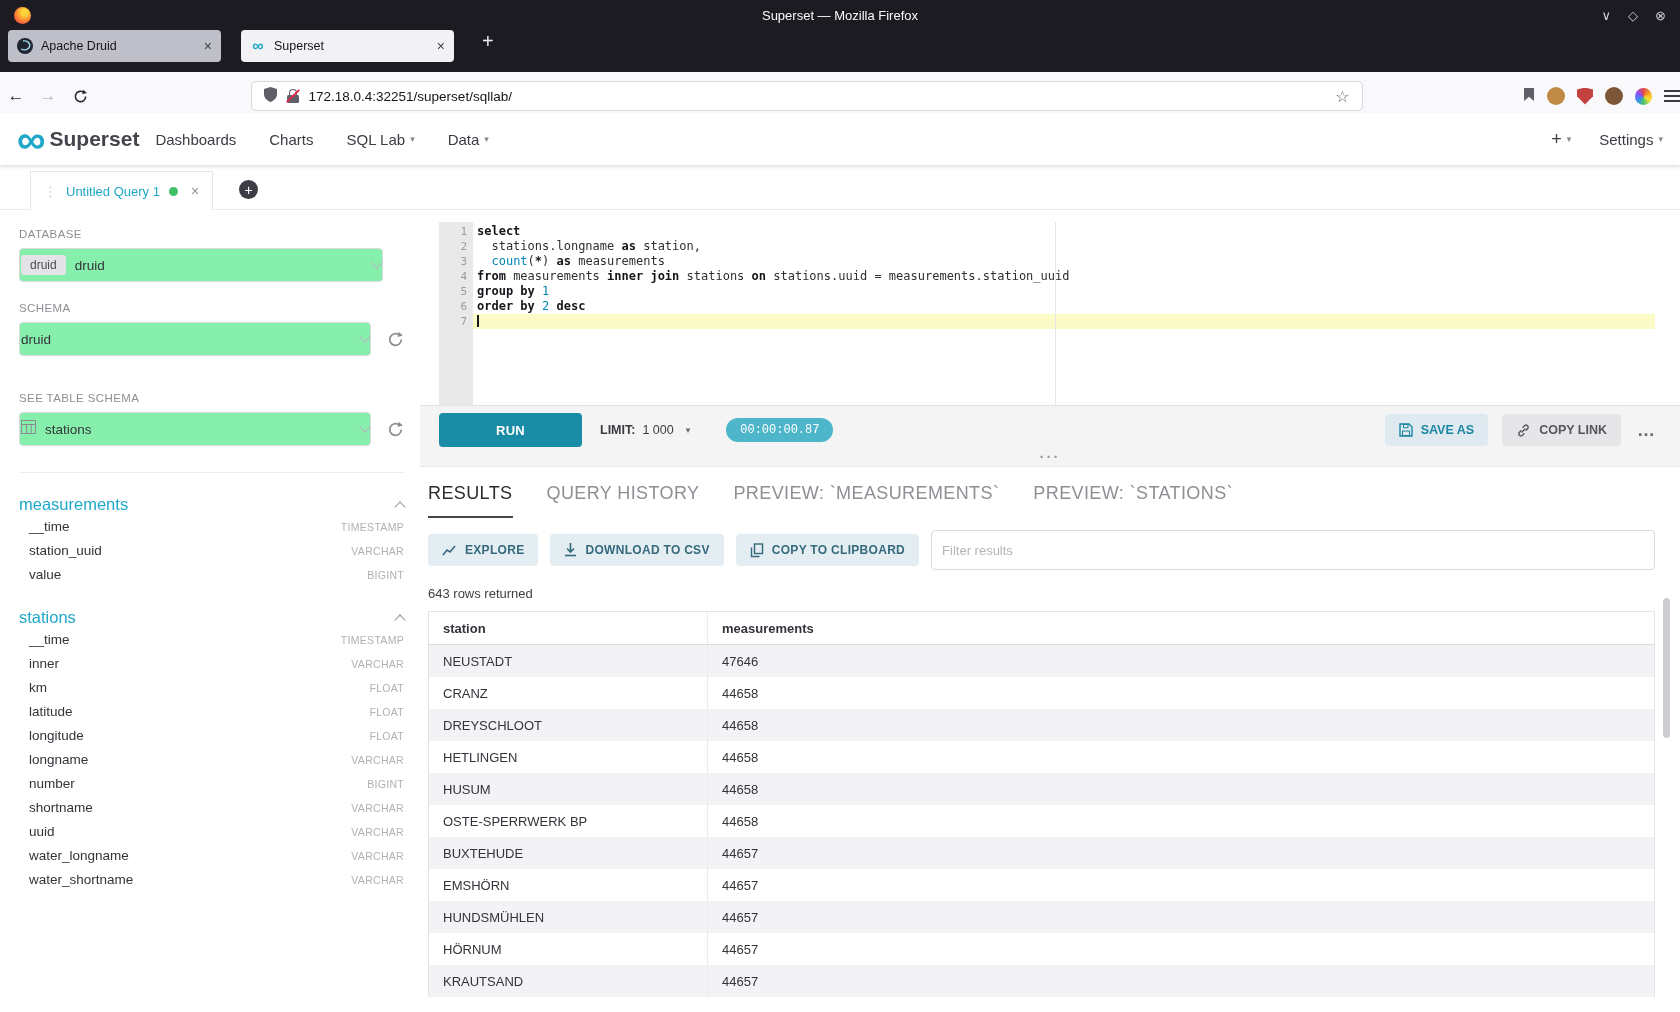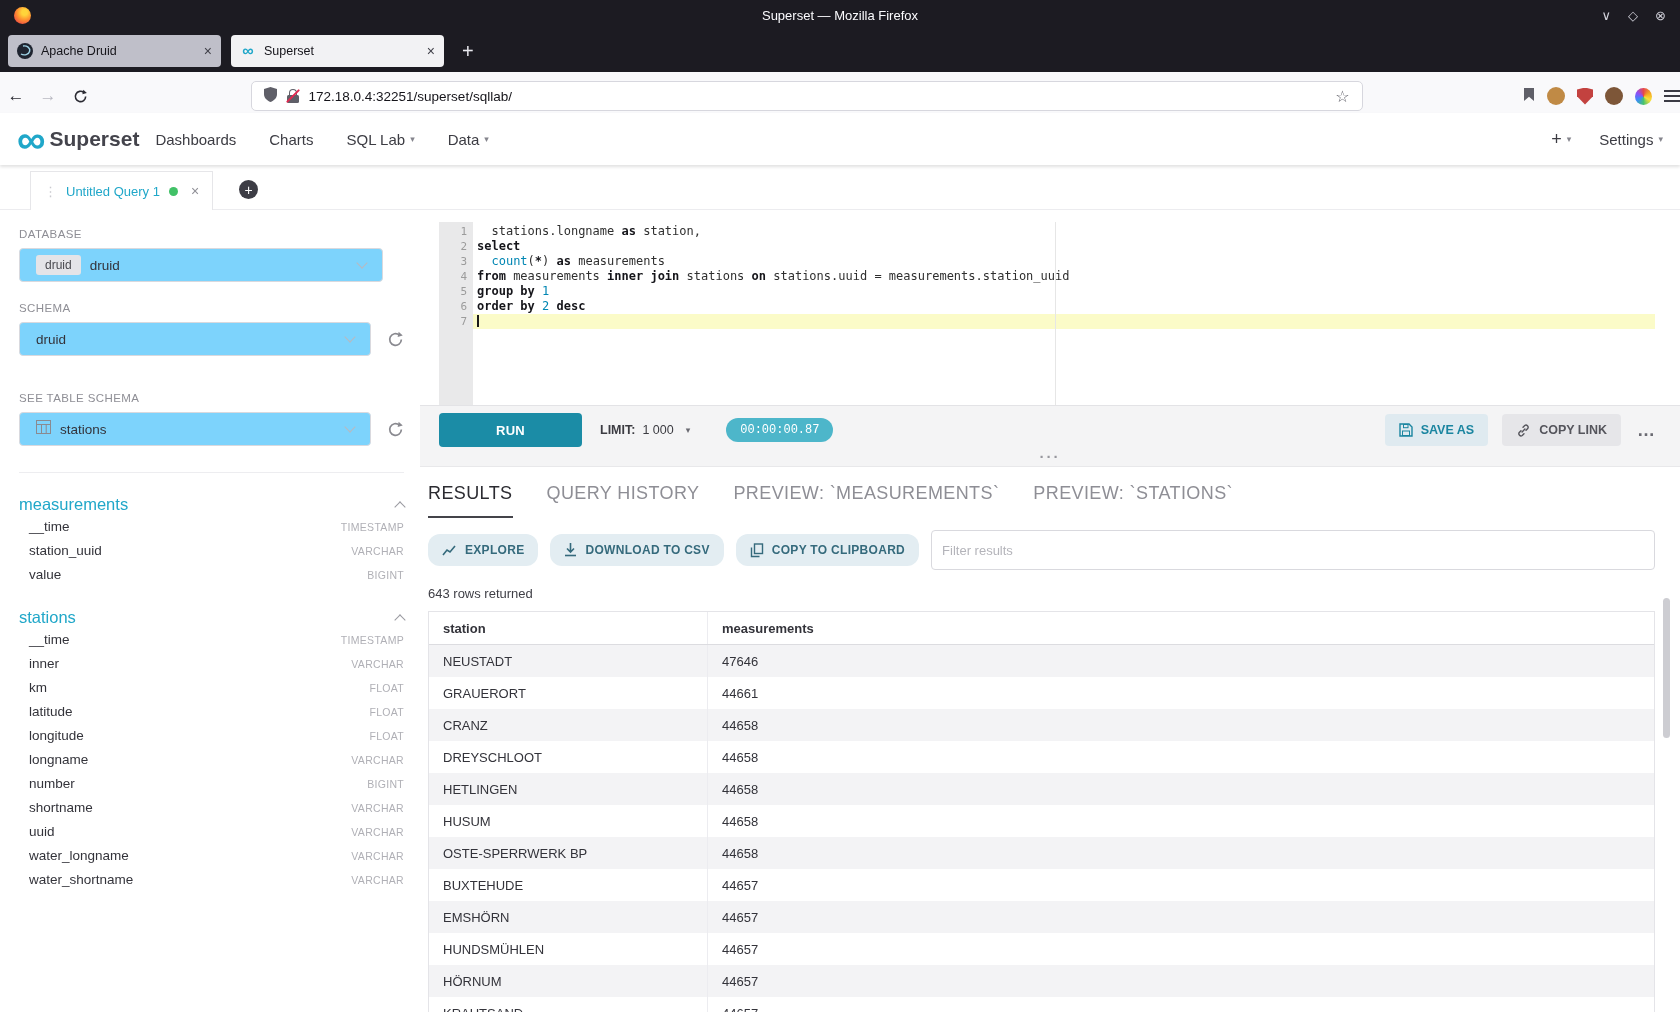--- a/index.html
+++ b/index.html
@@ -21,21 +21,21 @@
 .i-more::before{content:"…"}
 .i-dots3::before{content:"···"}
 
 
 .titlebar{position:absolute;top:0;left:0;right:0;height:30px;background:#1c1b22;display:flex;align-items:center;padding:0 14px}
 .fx-icon{width:17px;height:17px;border-radius:50%;background:radial-gradient(circle at 62% 32%,#ffd43a 0 18%,#ff9130 48%,#e3264e 100%);z-index:2}
 .win-title{position:absolute;left:0;right:0;text-align:center;color:#fbfbfe;font-size:13px}
 .win-controls{margin-left:auto;display:flex;gap:17px;color:#d3d3dc;font-size:13px;z-index:2}
 
 
-.tabstrip{position:absolute;top:30px;left:0;right:0;height:42px;background:#1c1b22;display:flex;align-items:center;padding:0 8px;gap:10px}
+.tabstrip{position:absolute;top:30px;left:0;right:0;height:42px;background:#1c1b22;display:flex;align-items:flex-start;padding:0 8px;gap:20px}
 .btab{width:213px;height:32px;border-radius:4px;background:#bfbfc9;color:#15141a;display:flex;align-items:center;gap:8px;padding:0 9px;font-size:12.5px}
 .btab.active{background:#f2f2f4}
 .btab-label{flex:1;white-space:nowrap;overflow:hidden}
 .btab-close{color:#3f3f48;font-size:14px;line-height:1}
 .favicon{width:16px;height:16px;display:flex;align-items:center;justify-content:center}
 .favicon.ss{color:var(--brand,#20a7c9);font-weight:bold;font-size:16px}
 .newtab{color:#e9e9ef;font-size:20px;margin-left:8px}
 
 
 .navbar{position:absolute;top:72px;left:0;right:0;height:49px;background:#f9f9fb;border-bottom:1px solid #ccccd3;display:flex;align-items:center;padding:0 0}
@@ -76,21 +76,21 @@
 .qdot{width:9px;height:9px;border-radius:50%;background:var(--status_green,#41c167)}
 .qclose{color:#8f8f96;font-size:14px;margin-left:4px}
 .qadd{width:19px;height:19px;border-radius:50%;background:#3d3d45;color:#fff;display:flex;align-items:center;justify-content:center;font-size:14px;margin:0 0 10px 26px}
 
 
 .sidebar{position:absolute;top:210px;left:0;width:420px;bottom:0;background:#fff;padding:18px 16px 0 19px;overflow:hidden}
 .fld-label{font-size:11.5px;color:#8e8e95;letter-spacing:.4px;margin:20px 0 8px}
 .fld-label.first{margin-top:0}
 .fld-label.gap-lg{margin-top:36px}
 .select-row{display:flex;align-items:center;gap:16px}
-.select{height:34px;width:364px;border:1px solid #d9d9de;border-radius:4px;display:flex;align-items:center;padding:0 16px;gap:9px;background:#7dd3fc}
+.select{height:34px;width:364px;border:1px solid #d9d9de;border-radius:4px;display:flex;align-items:center;padding:0 1px;gap:9px;background:#86efac}
 .badge{background:#e4e4e8;border-radius:3px;padding:3px 9px;font-size:12px;color:#4a4a50}
 .sel-text{font-size:13.5px;color:#33333a;flex:1}
 .chev{width:8px;height:8px;border-right:1.6px solid #b9b9c0;border-bottom:1.6px solid #b9b9c0;transform:rotate(45deg);margin-top:-4px;flex:0 0 auto}
 .chev.up{transform:rotate(225deg);margin-top:4px;border-color:#9a9aa0}
 .refresh{display:flex}
 .side-divider{border-top:1px solid #ededf0;width:385px;margin-top:26px}
 .tsec{margin-top:22px}
 .tsec-head{display:flex;align-items:center;justify-content:space-between;width:385px}
 .tsec-name{color:var(--brand,#20a7c9);font-size:16.5px}
 .col-row{display:flex;justify-content:space-between;align-items:baseline;width:385px;padding:4.5px 0 4.5px 10px}
@@ -127,21 +127,21 @@
 .more{color:#6a6a72;font-size:18px;font-weight:bold;margin-left:2px}
 .splitter{position:absolute;left:0;right:0;bottom:0;height:18px;display:flex;justify-content:center;align-items:center}
 .dots{color:#97979d;font-size:15px;font-weight:bold;letter-spacing:2px;line-height:8px}
 
 
 .results{position:absolute;top:257px;left:0;right:0;bottom:0;background:#fff;padding:0 25px 0 8px}
 .rtabs{display:flex;gap:34px;padding-top:16px}
 .rtab{font-size:18px;color:#8e8e95;letter-spacing:.4px;padding-bottom:12px}
 .rtab.active{color:#2b2b31;border-bottom:2px solid #44444a}
 .ractions{display:flex;gap:12px;margin-top:12px;align-items:center}
-.act{height:32px;background:#e3edf2;border:none;border-radius:12px;color:#356a7c;font-weight:bold;font-size:12px;letter-spacing:.3px;display:flex;align-items:center;gap:8px;padding:0 14px;font-family:inherit}
+.act{height:32px;background:#e3edf2;border:none;border-radius:4px;color:#356a7c;font-weight:bold;font-size:12px;letter-spacing:.3px;display:flex;align-items:center;gap:8px;padding:0 14px;font-family:inherit}
 .filter{flex:1;height:40px;border:1px solid #d9d9de;border-radius:4px;padding:0 10px;font-size:13px;color:#333;font-family:inherit}
 .filter::placeholder{color:#b4b4ba}
 .rowcount{margin-top:16px;font-size:13px;color:#3f3f46}
 .rtable{margin-top:10px;border:1px solid #e4e4e8;border-bottom:none}
 .thead{display:flex;height:33px;border-bottom:1px solid #dcdce0;background:#fff}
 .th{font-weight:bold;font-size:13px;color:#33333a;display:flex;align-items:center;padding-left:14px}
 .th:first-child{width:279px;border-right:1px solid #ececf0}
 .th:last-child{flex:1}
 .tr{display:flex;height:32px}
 .tr:nth-child(odd){background:#f3f3f5}
@@ -381,22 +381,22 @@
       <div class="gutter">
           <div class="gut-num">1</div>
           <div class="gut-num">2</div>
           <div class="gut-num">3</div>
           <div class="gut-num">4</div>
           <div class="gut-num">5</div>
           <div class="gut-num">6</div>
           <div class="gut-num">7</div>
         </div>
       <div class="code">
+          <div class="line"><span class="tok-kw">select</span></div>
           <div class="line"><span class="tok-pl">  stations.longname </span><span class="tok-kw">as</span><span class="tok-pl"> station,</span></div>
-          <div class="line"><span class="tok-kw">select</span></div>
           <div class="line"><span class="tok-pl">  </span><span class="tok-fn">count</span><span class="tok-pl">(</span><span class="tok-kw">*</span><span class="tok-pl">) </span><span class="tok-kw">as</span><span class="tok-pl"> measurements</span></div>
           <div class="line"><span class="tok-kw">from</span><span class="tok-pl"> measurements </span><span class="tok-kw">inner join</span><span class="tok-pl"> stations </span><span class="tok-kw">on</span><span class="tok-pl"> stations.uuid = measurements.station_uuid</span></div>
           <div class="line"><span class="tok-kw">group by</span><span class="tok-pl"> </span><span class="tok-num">1</span></div>
           <div class="line"><span class="tok-kw">order by</span><span class="tok-pl"> </span><span class="tok-num">2</span><span class="tok-pl"> </span><span class="tok-kw">desc</span></div>
           <div class="line active"><span class="cursor"></span></div>
         </div>
       <div class="print-margin"></div>
     </div>
 
     <div class="graybar">
@@ -466,24 +466,20 @@
         <div class="thead">
             <div class="th">station</div>
             <div class="th">measurements</div>
           </div>
         <div class="tbody">
             <div class="tr">
               <div class="td">NEUSTADT</div>
               <div class="td">47646</div>
             </div>
             <div class="tr">
-              <div class="td">GRAUERORT</div>
-              <div class="td">44661</div>
-            </div>
-            <div class="tr">
               <div class="td">CRANZ</div>
               <div class="td">44658</div>
             </div>
             <div class="tr">
               <div class="td">DREYSCHLOOT</div>
               <div class="td">44658</div>
             </div>
             <div class="tr">
               <div class="td">HETLINGEN</div>
               <div class="td">44658</div>

